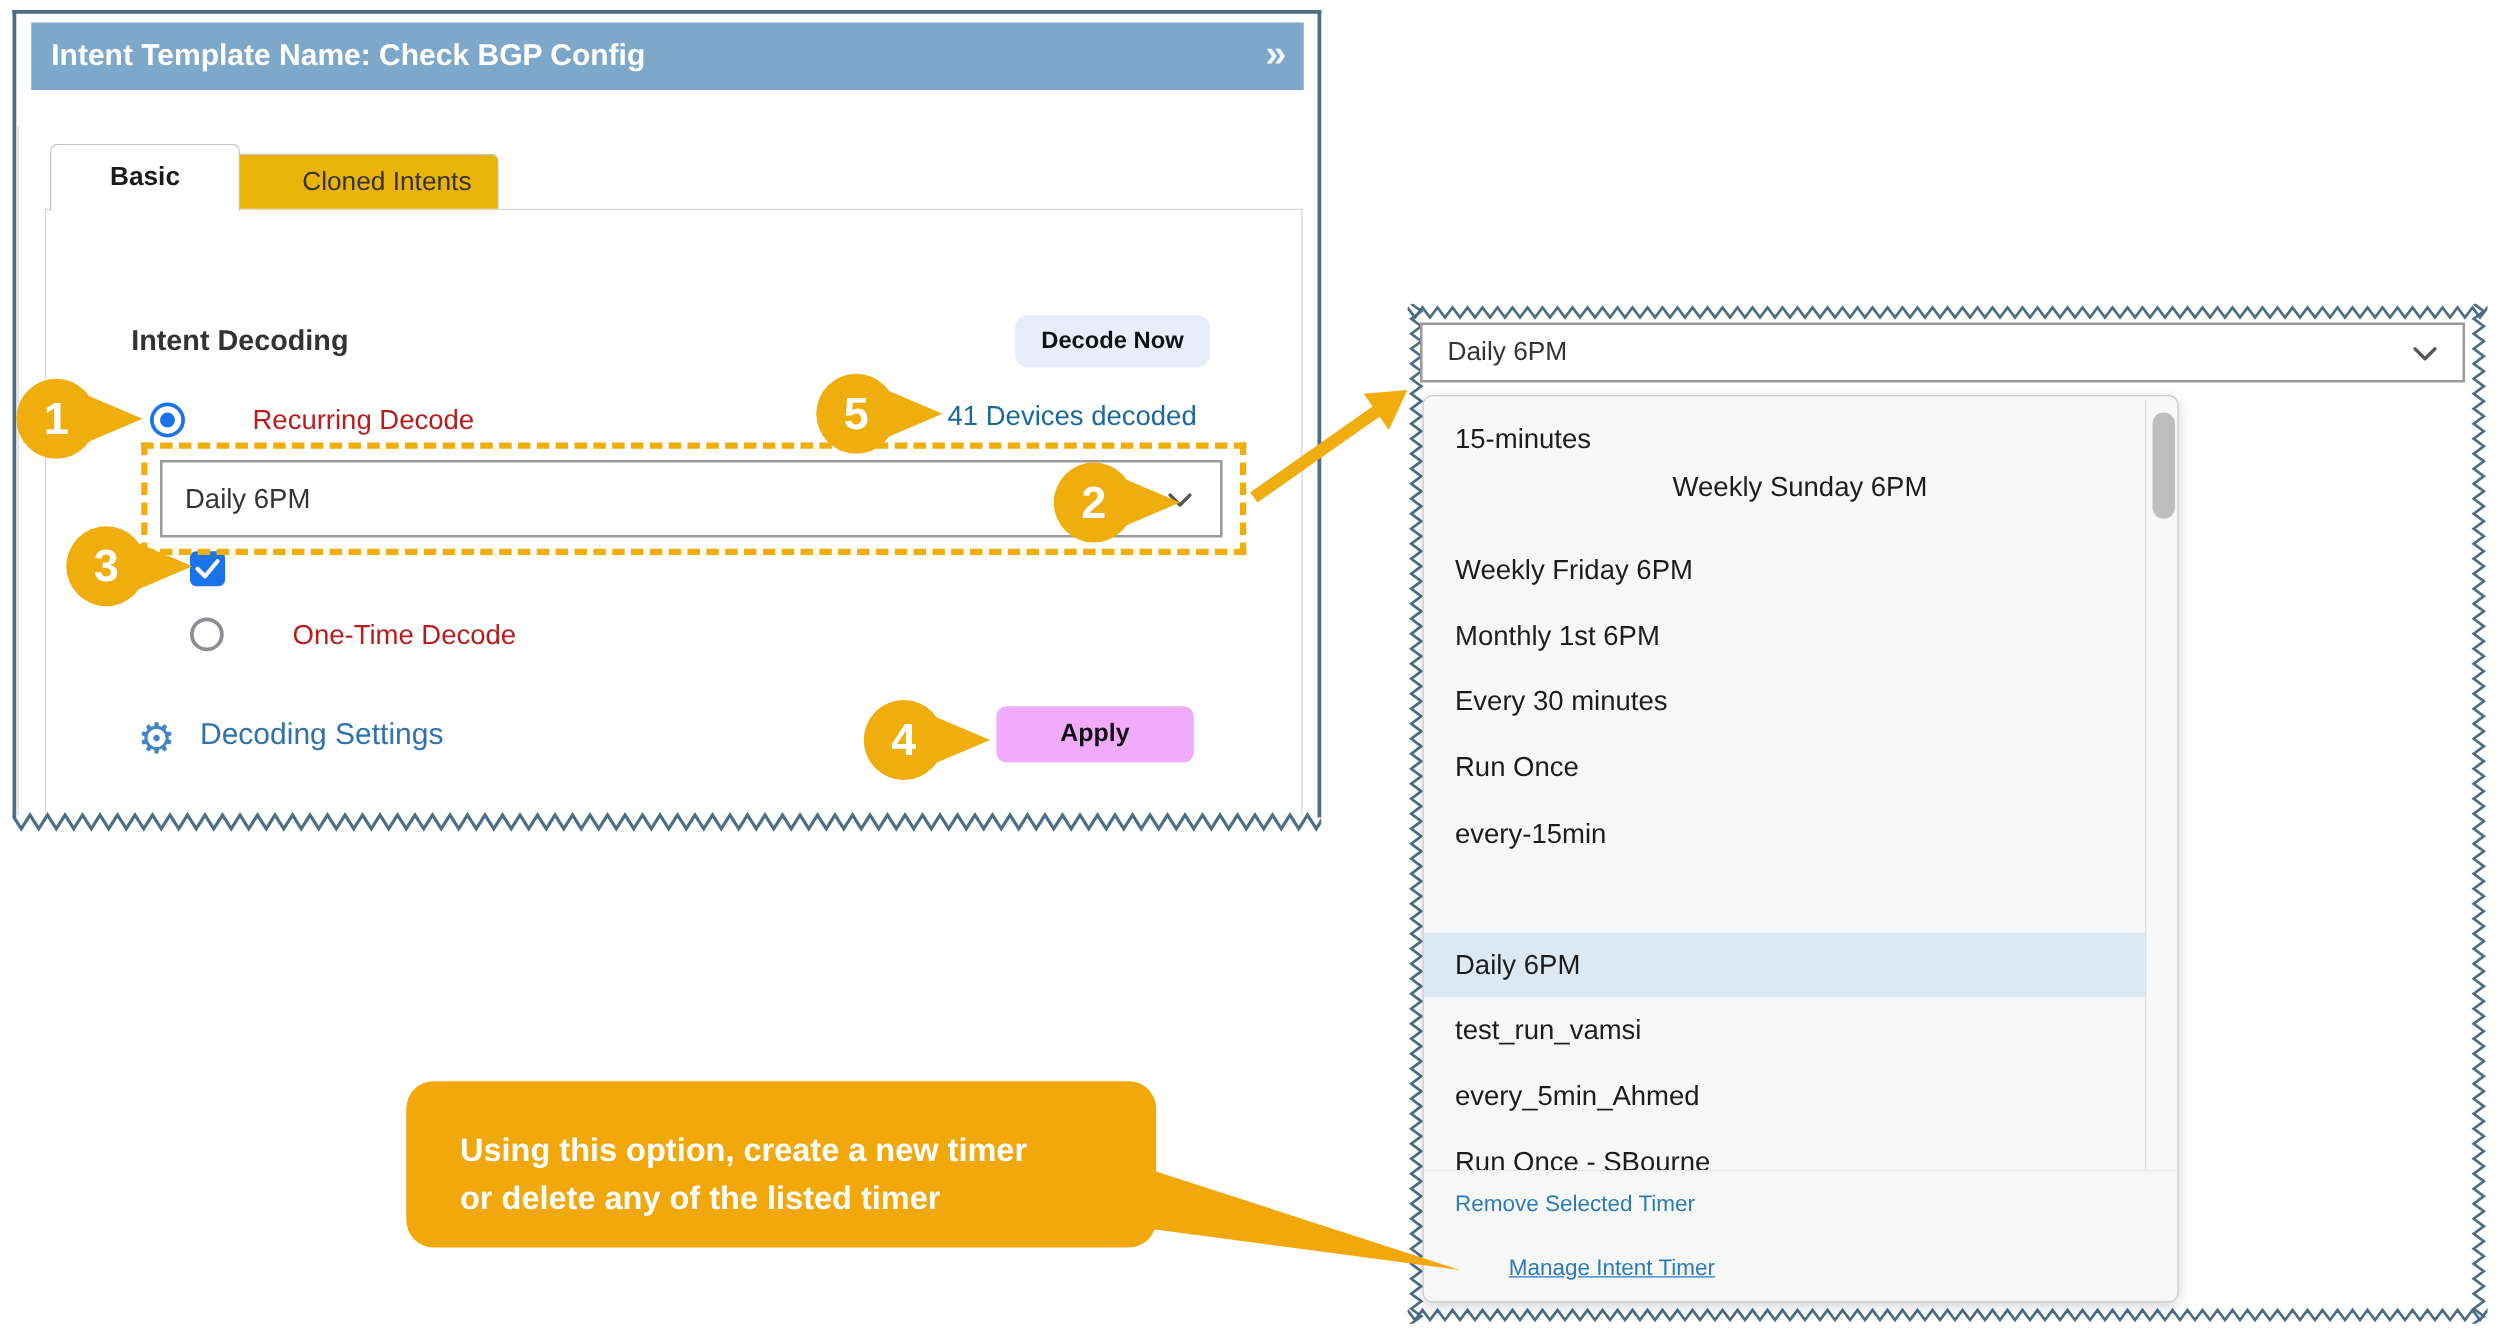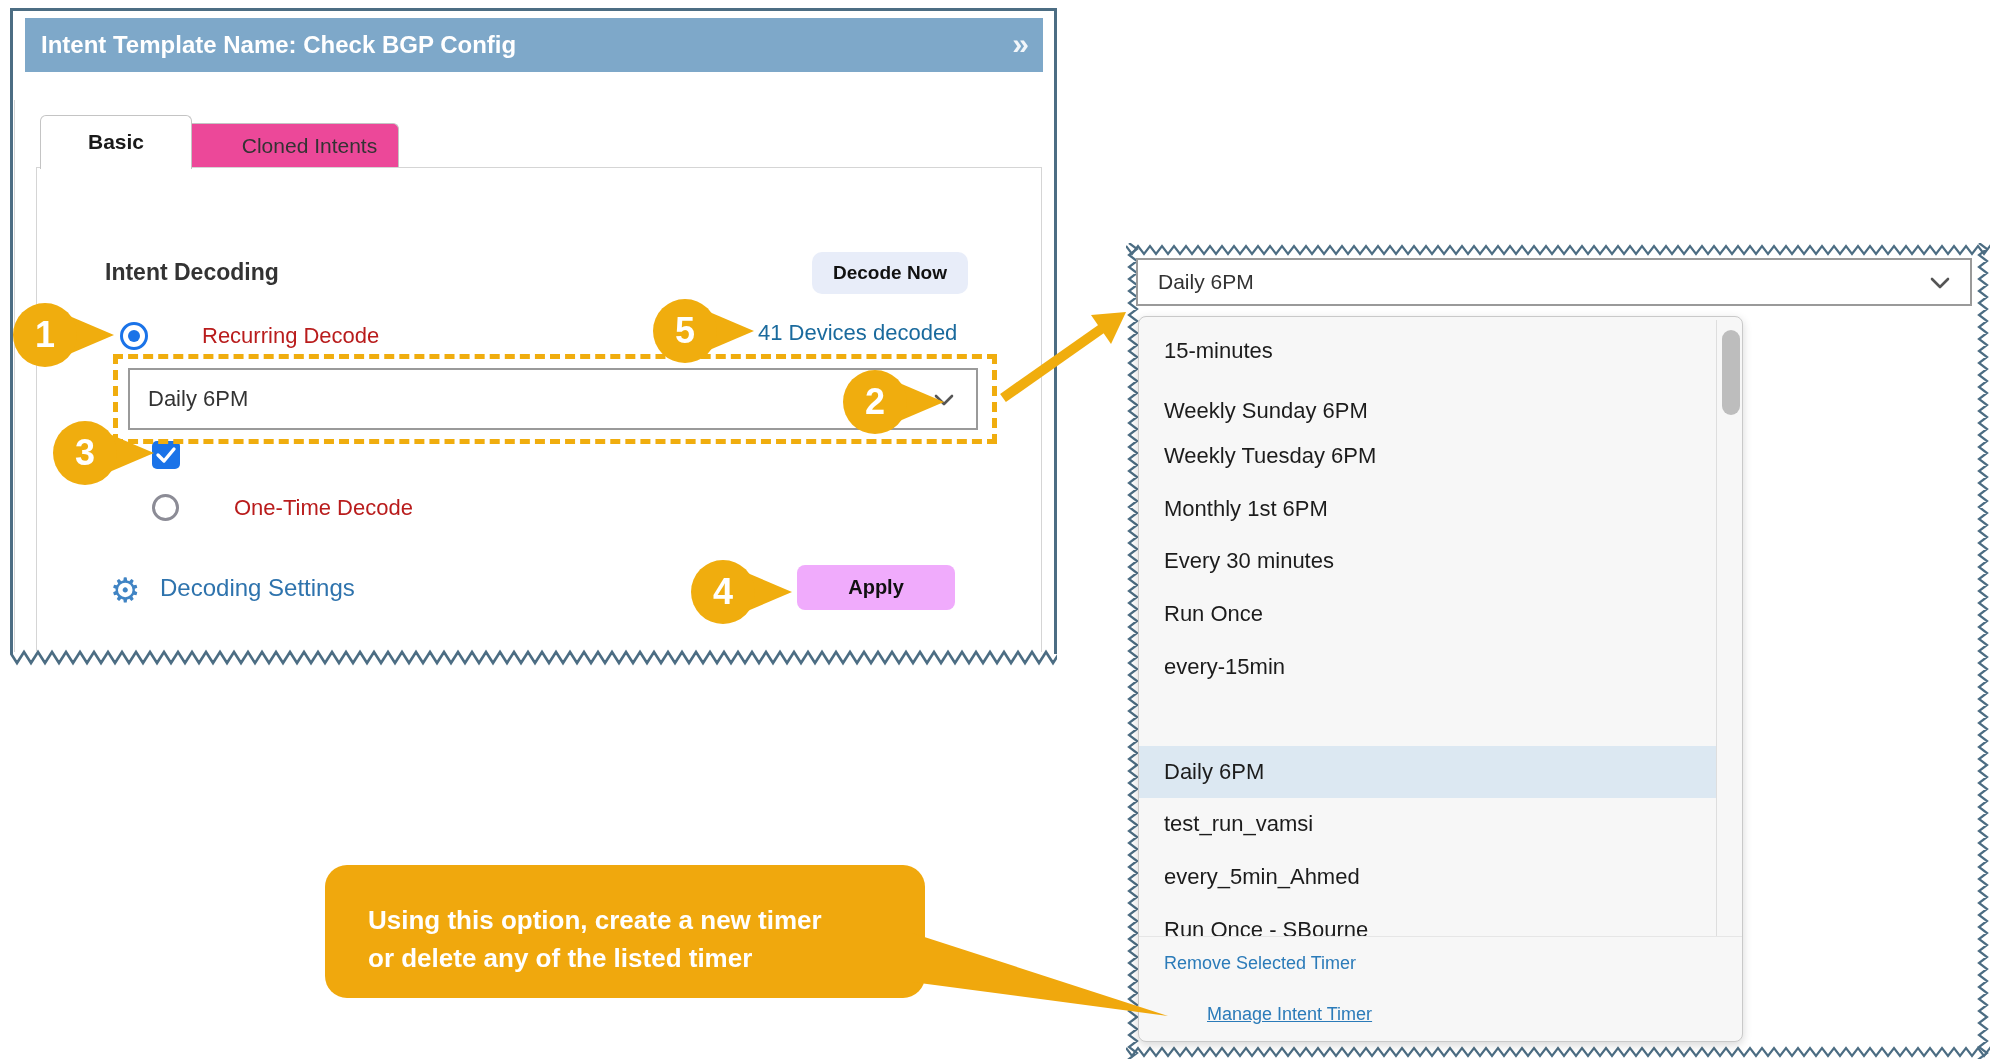--- a/index.html
+++ b/index.html
@@ -34,21 +34,21 @@
 
   .tab {
     text-align:center; border:1px solid #c4c4c4; border-bottom:none;
     border-radius:6px 6px 0 0; cursor:pointer;
   }
   #tab-basic {
     left:40px; top:115px; width:152px; height:54px; background:#fff;
     font-size:21px; font-weight:bold; color:#1a1a1a; line-height:52px; z-index:3;
   }
   #tab-cloned {
-    left:176px; top:123px; width:223px; height:44px; background:#ec4899;
+    left:176px; top:123px; width:223px; height:44px; background:#eab308;
     font-size:21px; color:#333; line-height:44px; z-index:1;padding-left:44px;
   }
 
   #section-heading { left:105px; top:259px; font-size:23px; font-weight:bold; color:#333; }
 
   #decode-now-btn {
     left:812px; top:252px; width:156px; height:42px; background:#E8EDF9;
     border:none; border-radius:10px; font-family:inherit;
     font-size:19px; font-weight:bold; color:#111; cursor:pointer;
   }
@@ -208,22 +208,22 @@
   <div class="abs select-box" id="timer-select-right">
     <span class="sel-text">Daily 6PM</span>
     <svg class="chev" style="right:20px; top:17px;" width="20" height="12" viewBox="0 0 20 12">
       <polyline points="2,2 10,10 18,2" fill="none" stroke="#555" stroke-width="2.6" stroke-linecap="round" stroke-linejoin="round"></polyline>
     </svg>
   </div>
 
   <div class="abs" id="dropdown-panel">
     <div id="options-viewport">
         <div class="option-row" style="top: 8px; height: 52.6px; line-height: 52.6px;">15-minutes</div>
-        <div class="option-row" style="top: 68px; height: 52.6px; line-height: 52.6px;">Weekly Sunday 6PM</div>
-        <div class="option-row" style="top: 113.2px; height: 52.6px; line-height: 52.6px;">Weekly Tuesday 6PM</div>
+        <div class="option-row" style="top: 47px; height: 52.6px; line-height: 52.6px; text-align: center;">Weekly Sunday 6PM</div>
+        <div class="option-row" style="top: 113.2px; height: 52.6px; line-height: 52.6px;">Weekly Friday 6PM</div>
         <div class="option-row" style="top: 165.8px; height: 52.6px; line-height: 52.6px;">Monthly 1st 6PM</div>
         <div class="option-row" style="top: 218.4px; height: 52.6px; line-height: 52.6px;">Every 30 minutes</div>
         <div class="option-row" style="top: 271px; height: 52.6px; line-height: 52.6px;">Run Once</div>
         <div class="option-row" style="top: 323.6px; height: 52.6px; line-height: 52.6px;">every-15min</div>
         <div class="option-row option-selected" style="top: 428.8px; height: 52.6px; line-height: 52.6px;">Daily 6PM</div>
         <div class="option-row" style="top: 481.4px; height: 52.6px; line-height: 52.6px;">test_run_vamsi</div>
         <div class="option-row" style="top: 534px; height: 52.6px; line-height: 52.6px;">every_5min_Ahmed</div>
         <div class="option-row" style="top: 586.6px; height: 52.6px; line-height: 52.6px;">Run Once - SBourne</div>
       </div>
     <div id="scroll-divider"></div>

